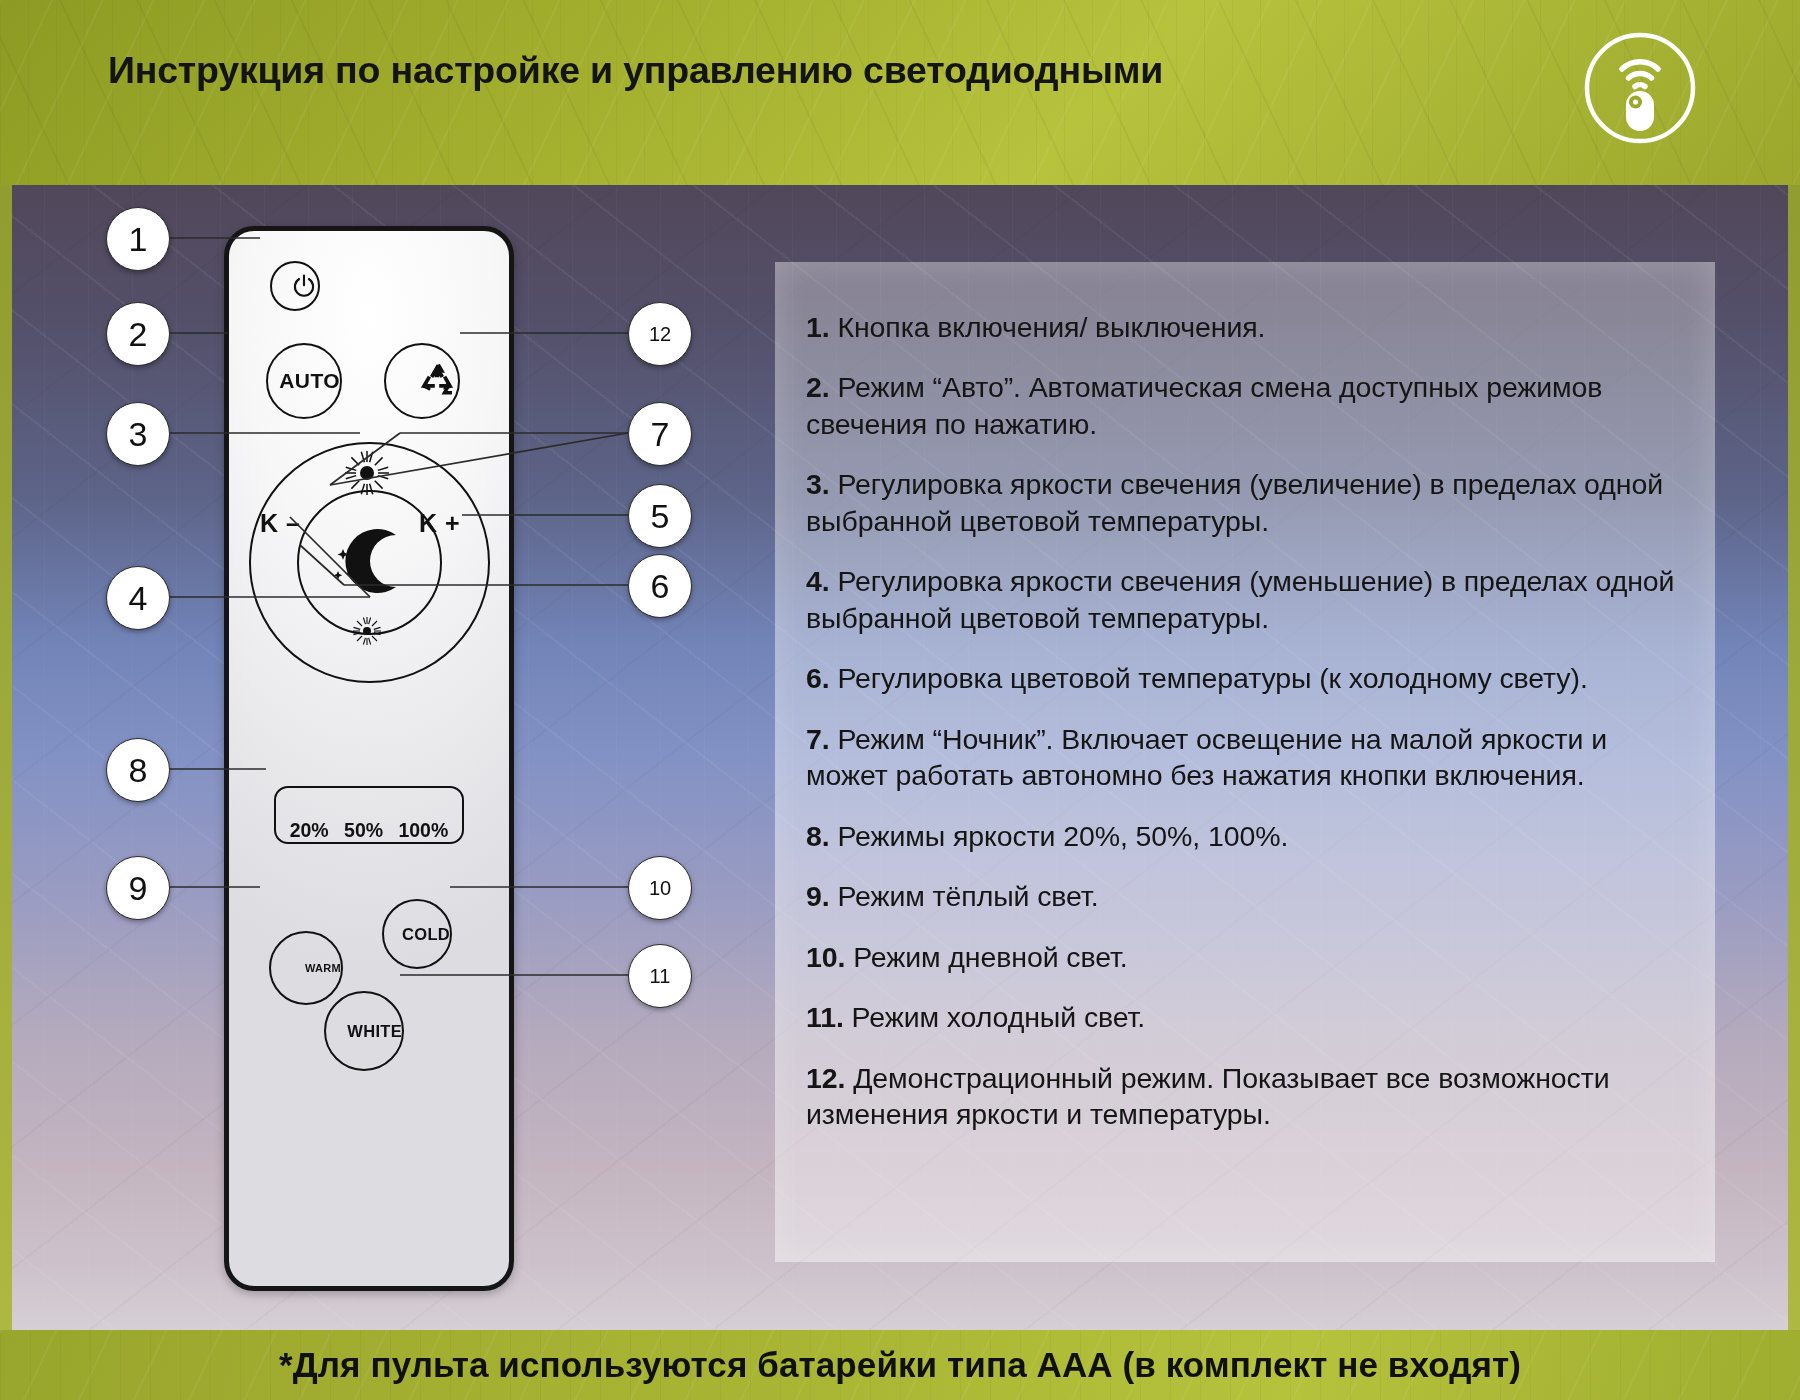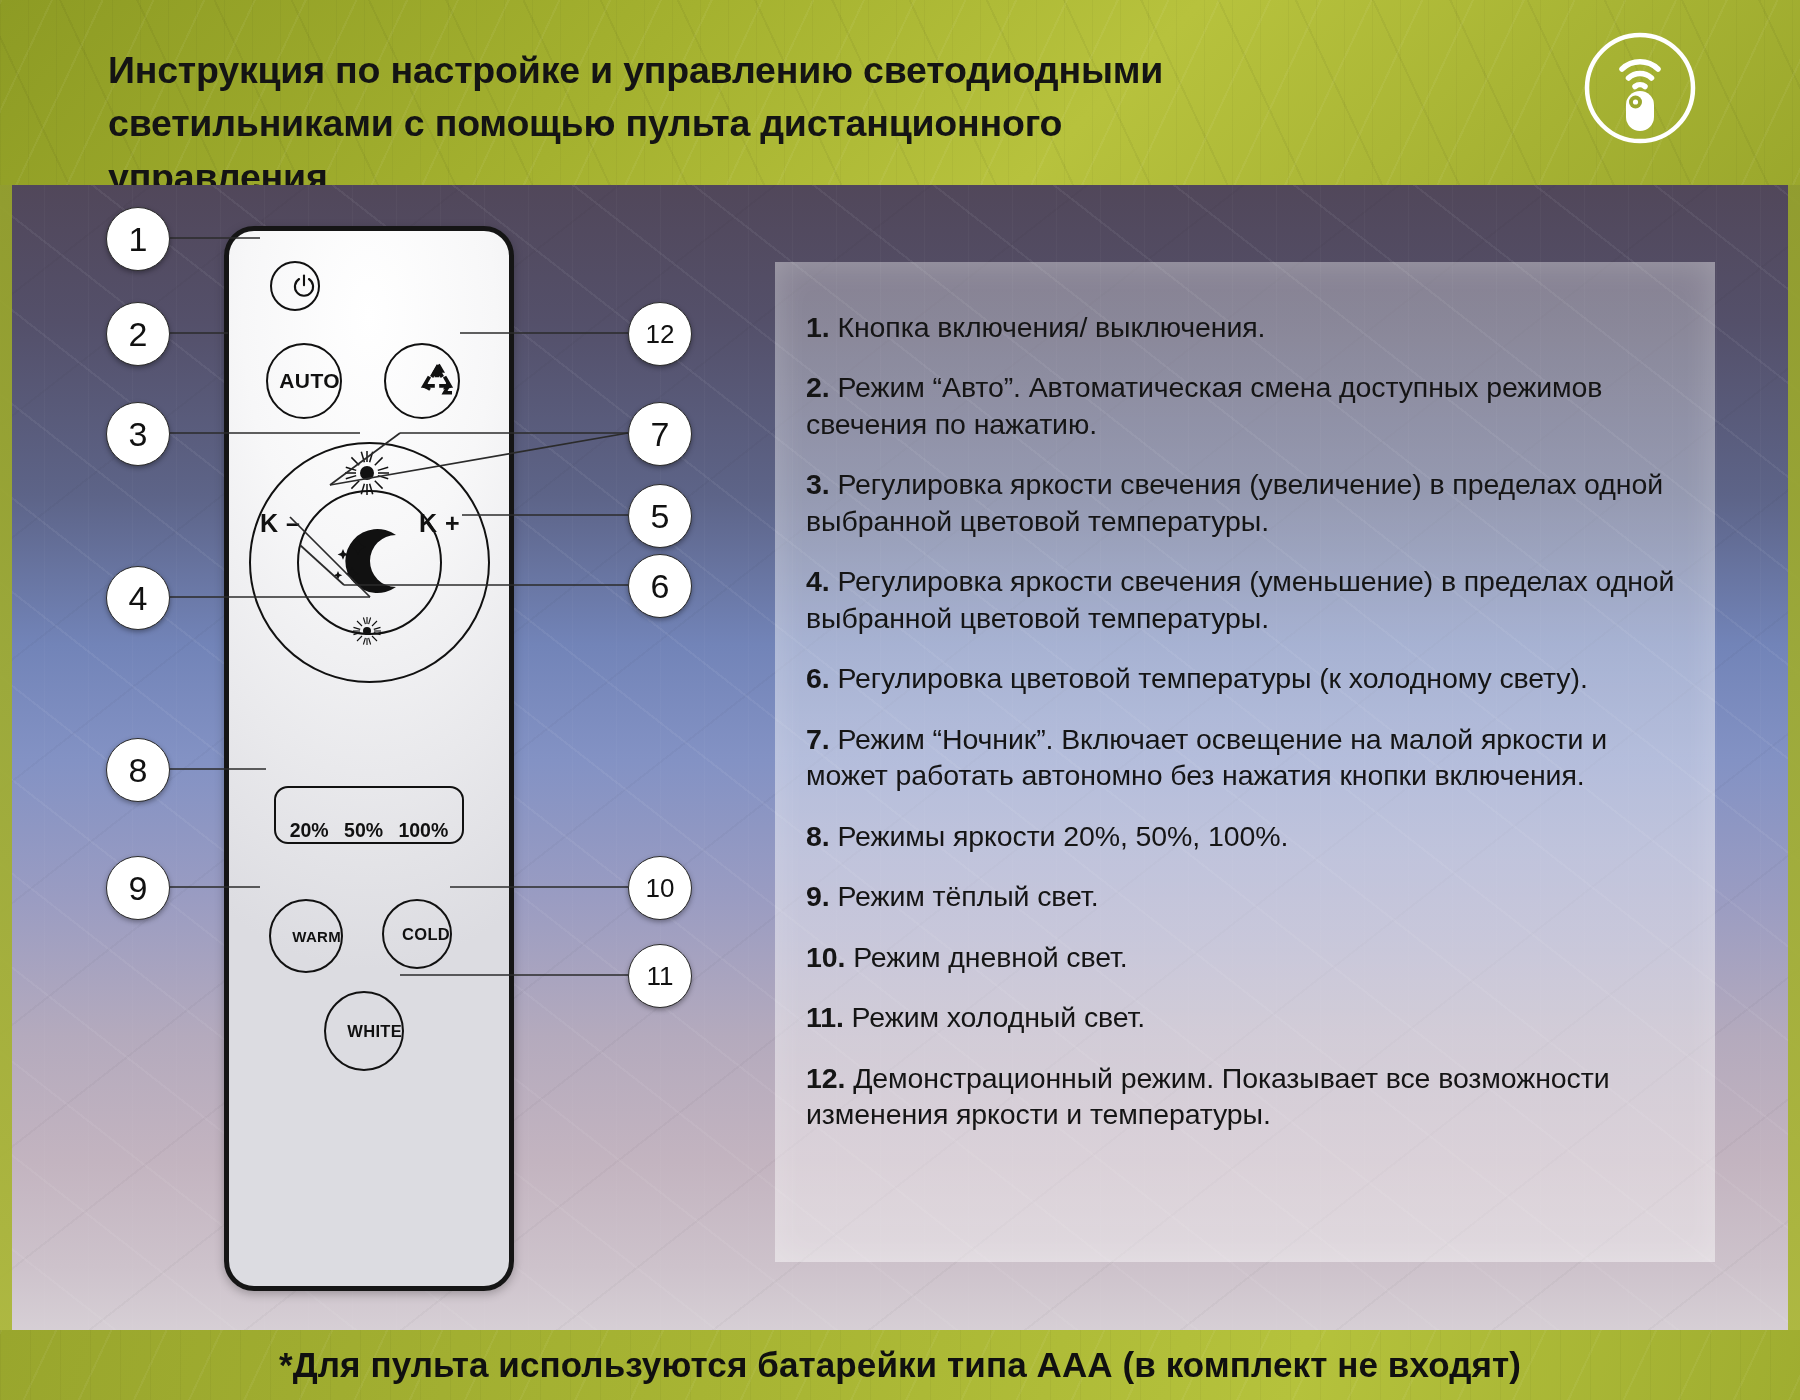--- a/index.html
+++ b/index.html
@@ -97,21 +97,21 @@
   .btn{
     position:absolute;border:2.6px solid #111;border-radius:50%;
     display:flex;align-items:center;justify-content:flex-end;
     font-weight:bold;color:#111;background:transparent;
   }
   .btn-text{font-weight:bold;color:#111;}
 
   .power-btn{left:41px;top:30px;width:46px;height:46px;border-width:2.4px;}
   .auto-btn{left:37px;top:112px;width:72px;height:72px;font-size:21px;letter-spacing:0.4px;}
   .demo-btn{left:155px;top:112px;width:72px;height:72px;}
-  .warm-btn{left:40px;top:668px;width:70px;height:70px;font-size:15px;letter-spacing:0.3px;}
+  .warm-btn{left:40px;top:700px;width:70px;height:70px;font-size:11px;letter-spacing:0.3px;}
   .cold-btn{left:153px;top:668px;width:66px;height:66px;font-size:16.5px;letter-spacing:0.3px;}
   .white-btn{left:95px;top:760px;width:76px;height:76px;font-size:16.5px;letter-spacing:0.3px;}
 
   .dial-outer{
     position:absolute;left:20px;top:211px;width:237px;height:237px;
     border:2.2px solid #111;border-radius:50%;
   }
   .dial-inner{
     position:absolute;left:68px;top:259px;width:141px;height:141px;
     border:2.2px solid #111;border-radius:50%;
@@ -132,21 +132,21 @@
 
   
   .callout{
     position:absolute;width:62px;height:62px;border-radius:50%;
     background:#fff;border:1.6px solid #2b2b2b;
     display:flex;align-items:center;justify-content:center;
     font-size:34px;font-weight:500;color:#111;
     box-shadow:0 2px 5px rgba(0,0,0,0.35);
     z-index:6;
   }
-  .callout.two-digit{font-size:26px;}
+  .callout.two-digit{font-size:20px;}
   .leader-svg{position:absolute;left:0;top:0;width:800px;height:1150px;z-index:3;pointer-events:none;}
 
   
   .panel{
     position:absolute;left:775px;top:77px;width:940px;height:1000px;
     background:linear-gradient(180deg,
         rgba(255,255,255,0.30) 0%,
         rgba(255,255,255,0.36) 30%,
         rgba(255,255,255,0.42) 60%,
         rgba(255,255,255,0.38) 100%);
@@ -165,21 +165,20 @@
 </style>
 </head>
 <body>
 
 <div id="page">
 
   <div class="header">
     <div class="hatch"></div>
     <div class="header-title">
       <span class="ln">Инструкция по настройке и управлению светодиодными</span>
-      <span class="ln">светильниками с помощью пульта дистанционного управления</span>
     </div>
     <div class="header-icon">
       <svg viewBox="0 0 118 118" width="118" height="118">
         <circle cx="59" cy="59" r="53" fill="none" stroke="#ffffff" stroke-width="4.5"></circle>
         <path d="M41 40 A26 26 0 0 1 77 40" fill="none" stroke="#ffffff" stroke-width="5.5" stroke-linecap="round"></path>
         <path d="M47.5 49 A17 17 0 0 1 70.5 49" fill="none" stroke="#ffffff" stroke-width="5.5" stroke-linecap="round"></path>
         <path d="M54 57.5 A8 8 0 0 1 64 57.5" fill="none" stroke="#ffffff" stroke-width="5.5" stroke-linecap="round"></path>
         <rect x="45" y="62" width="28" height="40" rx="14" fill="#ffffff"></rect>
         <circle cx="54.5" cy="73" r="6.5" fill="#9aa72c"></circle>
         <circle cx="54.5" cy="73" r="2.6" fill="#ffffff"></circle>

